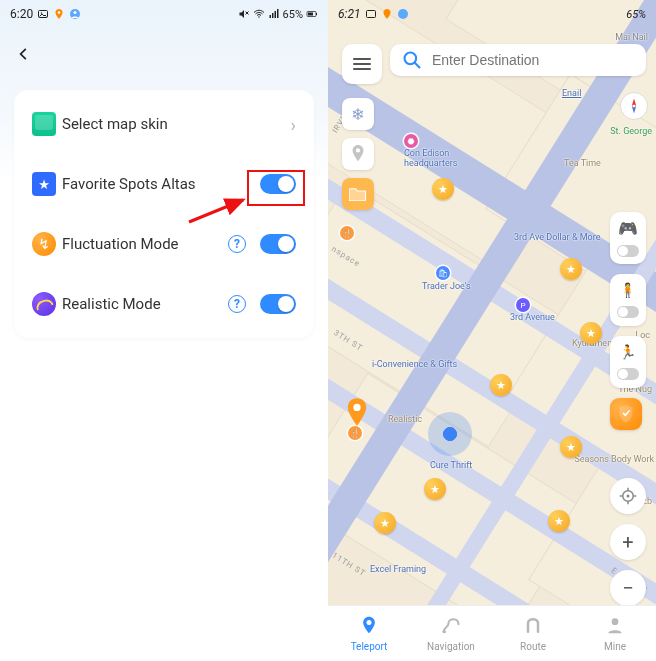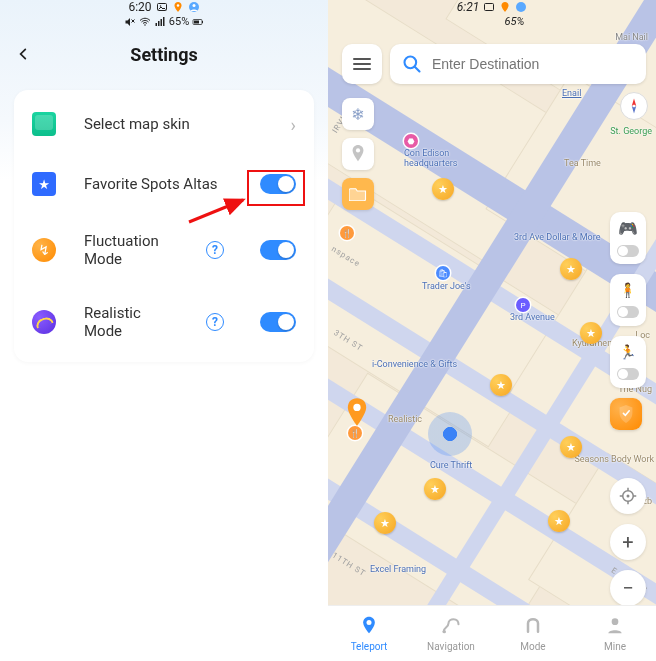--- a/index.html
+++ b/index.html
@@ -21,21 +21,20 @@
   
   .phone-left { background: linear-gradient(#eaf3fb 0%, #f5f9fd 120px, #ffffff 180px); }
   .status-bar {
     height: 28px;
     display: flex;
     align-items: center;
     justify-content: space-between;
     padding: 0 10px;
     font-size: 12px;
     color: #222;
-    flex-direction: column;
   }
   .status-left { display: flex; align-items: center; gap: 4px; }
   .status-right { display: flex; align-items: center; gap: 3px; font-size: 11px; }
   .mini-ic { width: 12px; height: 12px; display:inline-block; }
   .header {
     display: flex;
     align-items: center;
     height: 52px;
     padding: 0 16px;
     position: relative;
@@ -49,21 +48,21 @@
     margin: 10px 14px;
     background: #fff;
     border-radius: 14px;
     box-shadow: 0 1px 4px rgba(0,0,0,.04);
     padding: 4px 0;
   }
   .row {
     display: flex;
     align-items: center;
     padding: 18px 18px;
-    gap: 28px;
+    gap: 6px;
   }
   .row-label { flex: 1; font-size: 15px; color: #333; }
   .row-icon { width: 24px; height: 24px; border-radius: 6px; display:flex;align-items:center;justify-content:center; }
   .ic-skin { background: linear-gradient(#1ad4a0,#0dbf8c); border-radius:4px; position:relative;}
   .ic-skin::before{content:"";position:absolute;top:3px;left:3px;right:3px;bottom:6px;background:#fff3;border-radius:3px;}
   .ic-star { background:#2f6bff; border-radius:4px; color:#fff; font-size:13px; display:flex;align-items:center;justify-content:center;}
   .ic-fluct { background:radial-gradient(circle at 30% 30%,#ffb347,#ff8a00); border-radius:50%; color:#fff;font-size:14px;}
   .ic-real { background:radial-gradient(circle at 30% 30%,#8a5cff,#5a2fe0); border-radius:50%; position:relative;}
   .ic-real::after{content:"";position:absolute;width:14px;height:6px;border:2px solid #ffd54a;border-bottom:none;border-radius:14px 14px 0 0;left:3px;top:8px;transform:rotate(-20deg);}
   .chev-right { color:#b8b8b8; font-size:18px; }
@@ -127,21 +126,21 @@
   }
   .pin {
     position:absolute;width:22px;height:28px;
   }
   .pin svg{width:100%;height:100%;}
   .compass {
     position:absolute; right:8px; top:92px; width:28px;height:28px;border-radius:50%;
     background:#fff;border:1px solid #ddd;display:flex;align-items:center;justify-content:center;
   }
   .search-wrap {
-    position:absolute; top:44px; left:14px; right:10px; height:40px; display:flex; gap:8px; z-index:10;
+    position:absolute; top:44px; left:14px; right:10px; height:32px; display:flex; gap:8px; z-index:10;
   }
   .hamburger {
     width:40px;height:40px;background:#fff;border-radius:10px;display:flex;align-items:center;justify-content:center;
     box-shadow:0 1px 3px rgba(0,0,0,.12);
   }
   .search-box {
     flex:1;background:#fff;border-radius:10px;display:flex;align-items:center;padding:0 12px;gap:10px;
     box-shadow:0 1px 3px rgba(0,0,0,.12);
   }
   .search-box input { border:none;outline:none;font-size:14px;flex:1;color:#333;background:transparent;}
@@ -237,21 +236,20 @@
           </svg></span>
     </div>
   </div>
 
   <div class="header">
     <div class="back-chevron">
       <svg width="14" height="14" viewBox="0 0 24 24">
           <path d="M16 4l-8 8 8 8" fill="none" stroke="#222" stroke-width="3" stroke-linecap="round"></path>
         </svg>
     </div>
-    <div class="header-title">Settings</div>
   </div>
 
   <div class="settings-card">
     <div class="row">
       <div class="row-icon ic-skin"></div>
       <div class="row-label">Select map skin</div>
       <div class="chev-right">›</div>
     </div>
 
     <div class="row">
@@ -481,21 +479,21 @@
           </svg>
       </span>
       <span>Navigation</span>
     </div>
     <div class="nav-item">
       <span class="nic">
         <svg width="20" height="20" viewBox="0 0 24 24">
             <path d="M6 20V10c0-3 3-5 6-5s6 2 6 5v10" fill="none" stroke="#b8b8b8" stroke-width="3" stroke-linecap="round"></path>
           </svg>
       </span>
-      <span>Mode</span>
+      <span>Route</span>
     </div>
     <div class="nav-item">
       <span class="nic">
         <svg width="20" height="20" viewBox="0 0 24 24">
             <circle cx="12" cy="8" r="4" fill="#b8b8b8"></circle>
             <path d="M4 22c0-5 16-5 16 0" fill="#b8b8b8"></path>
           </svg>
       </span>
       <span>Mine</span>
     </div>

